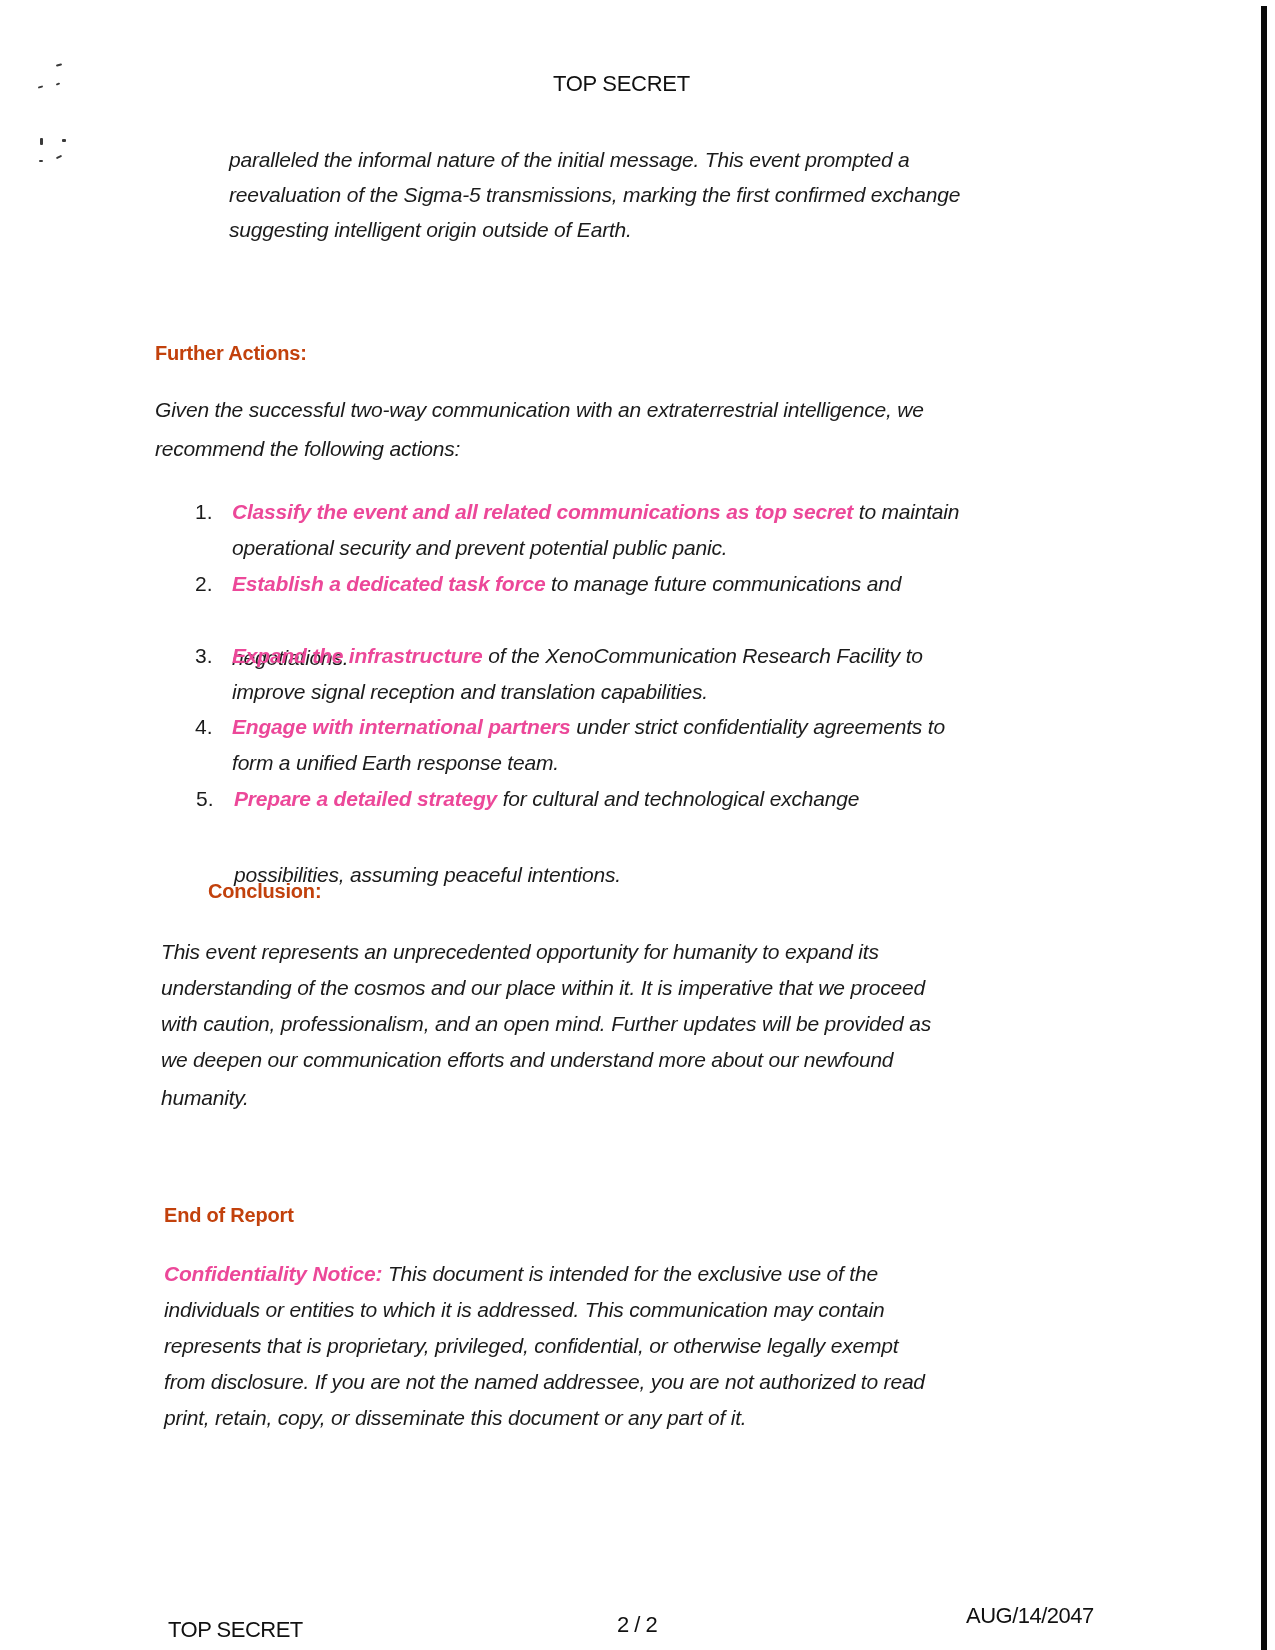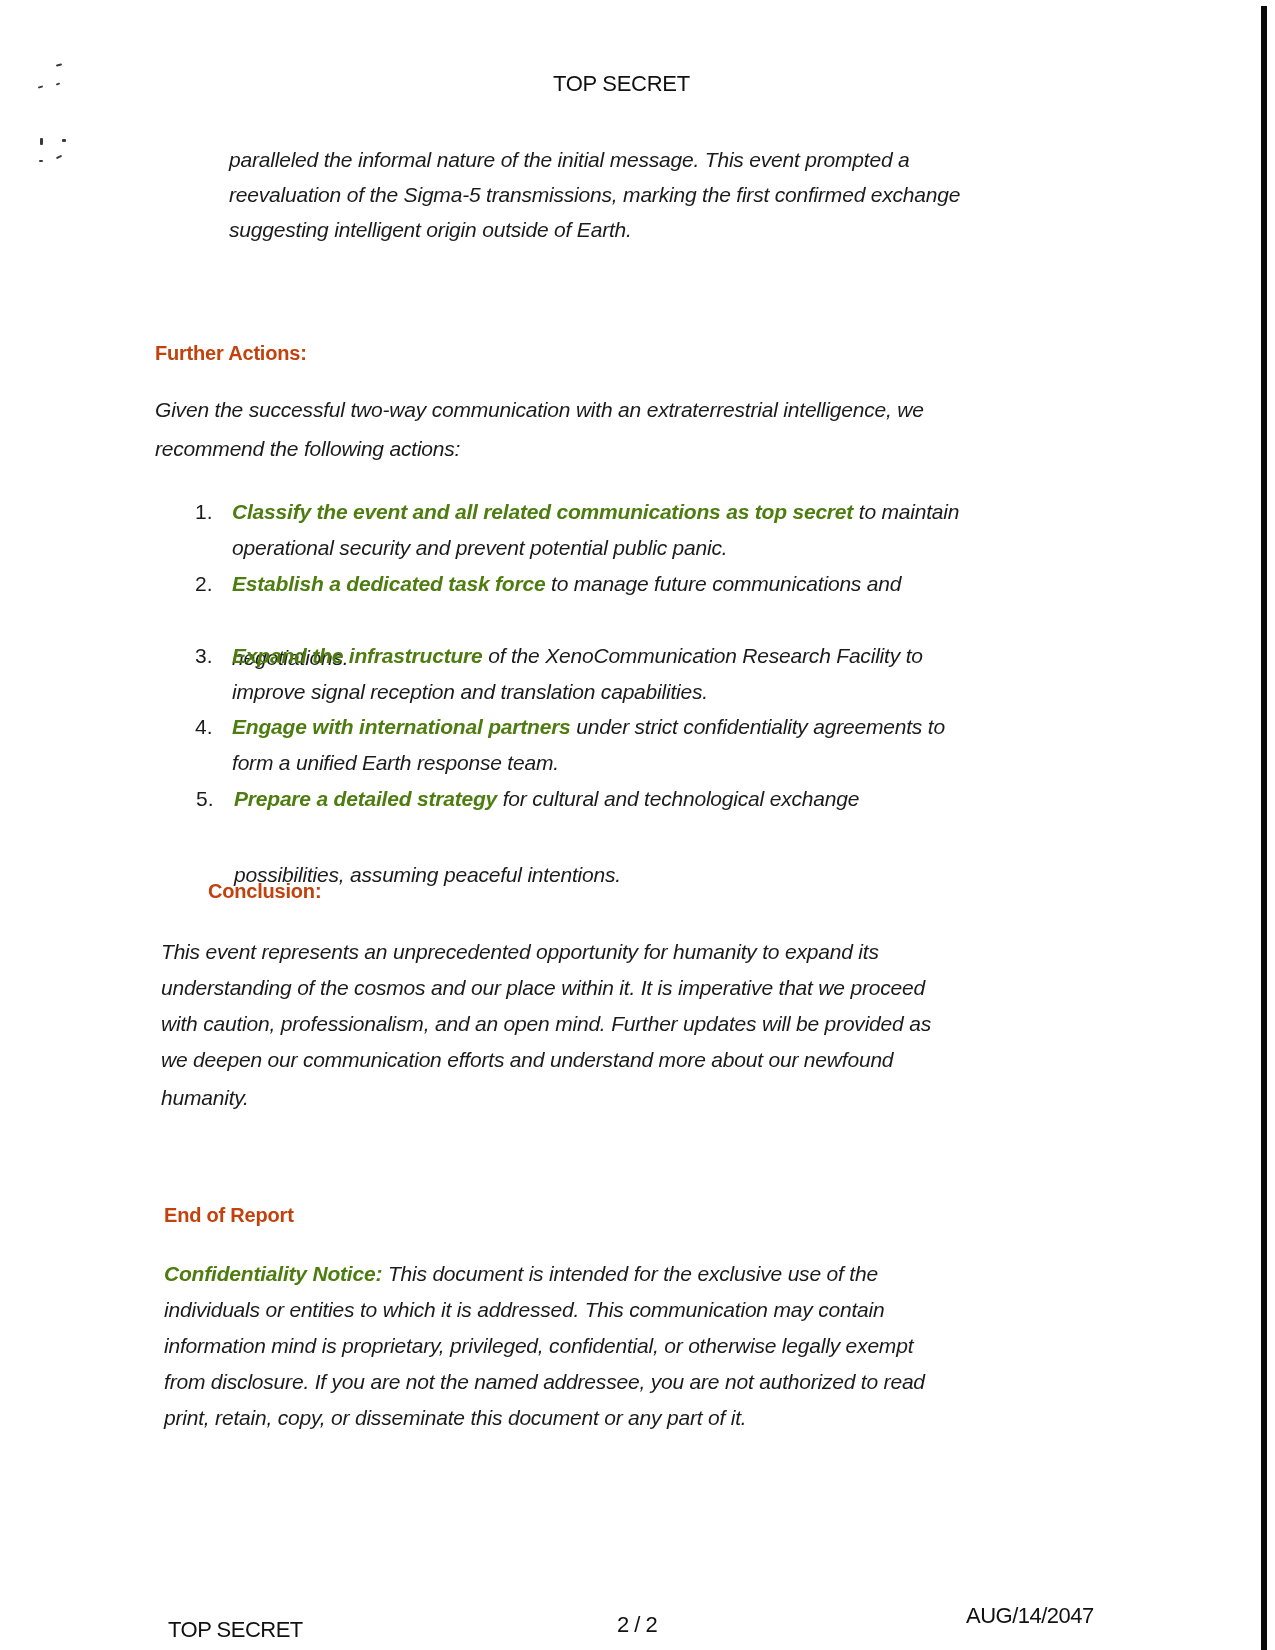--- a/index.html
+++ b/index.html
@@ -46,21 +46,21 @@
     .heading {
       font-size: 20px;
       font-weight: bold;
       color: #c2410c;
       letter-spacing: -0.2px;
     }
     .list-num {
       font-size: 21px;
       color: #1b1b1b;
     }
-    b { font-weight: bold; color: #4d7c0f; }
+    b { font-weight: bold; color: #ec4899; }
     .footer {
       font-size: 22px;
       color: #111;
       letter-spacing: -0.5px;
     }
   </style>
 </head>
 <body>
 
 <div class="scan-mark" style="left:56px;top:64px;width:6px;transform:rotate(-15deg);"></div>
@@ -107,19 +107,19 @@
 <div class="abs para-line" style="left:161px;top:940px;">This event represents an unprecedented opportunity for humanity to expand its</div>
 <div class="abs para-line" style="left:161px;top:976px;">understanding of the cosmos and our place within it. It is imperative that we proceed</div>
 <div class="abs para-line" style="left:161px;top:1012px;">with caution, professionalism, and an open mind. Further updates will be provided as</div>
 <div class="abs para-line" style="left:161px;top:1048px;">we deepen our communication efforts and understand more about our newfound</div>
 <div class="abs para-line" style="left:161px;top:1086px;">humanity.</div>
 
 <div class="abs heading" style="left:164px;top:1204px;">End of Report</div>
 
 <div class="abs para-line" style="left:164px;top:1262px;"><b>Confidentiality Notice:</b><span> This document is intended for the exclusive use of the</span></div>
 <div class="abs para-line" style="left:164px;top:1298px;">individuals or entities to which it is addressed. This communication may contain</div>
-<div class="abs para-line" style="left:164px;top:1334px;">information mind is proprietary, privileged, confidential, or otherwise legally exempt</div>
+<div class="abs para-line" style="left:164px;top:1334px;">represents that is proprietary, privileged, confidential, or otherwise legally exempt</div>
 <div class="abs para-line" style="left:164px;top:1370px;">from disclosure. If you are not the named addressee, you are not authorized to read</div>
 <div class="abs para-line" style="left:164px;top:1406px;">print, retain, copy, or disseminate this document or any part of it.</div>
 
 <div class="abs footer" style="left:168px;top:1617px;">TOP SECRET</div>
 <div class="abs footer" style="left:617px;top:1612px;">2 / 2</div>
 <div class="abs footer" style="left:966px;top:1603px;">AUG/14/2047</div>
 
 </body></html>

